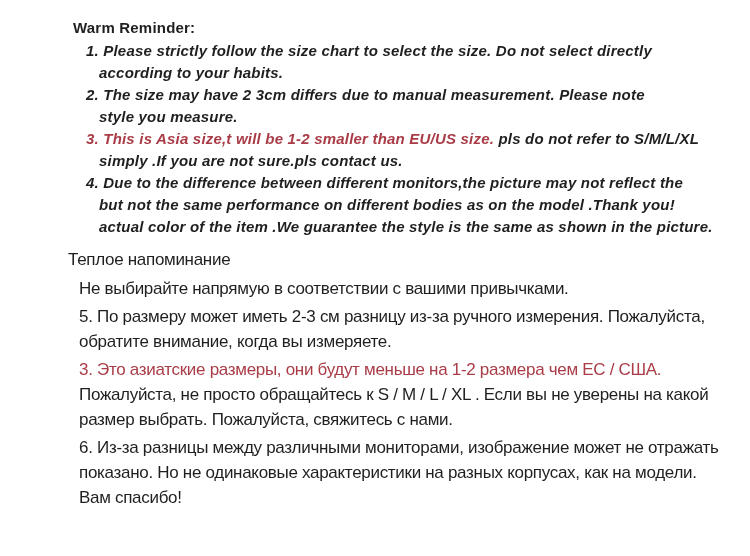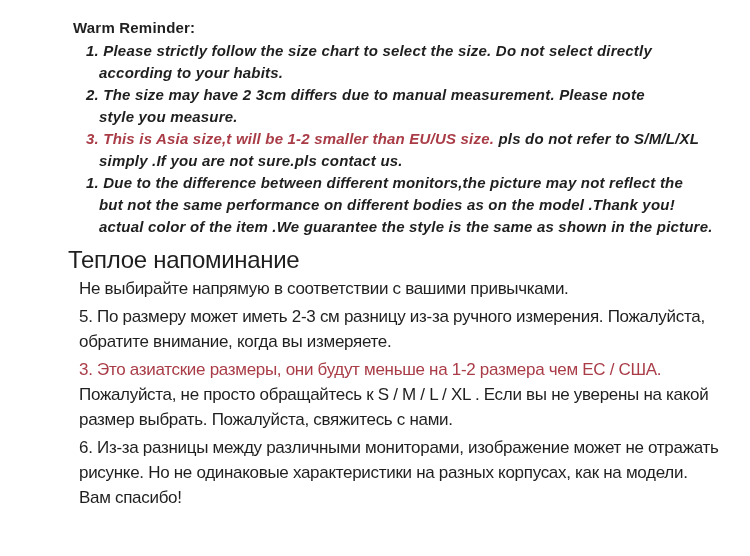--- a/index.html
+++ b/index.html
@@ -47,21 +47,21 @@
     left: 0;
     width: 750px;
     font-family: "Liberation Sans", sans-serif;
     font-weight: normal;
     font-size: 17px;
     line-height: 25px;
     letter-spacing: -0.3px;
   }
   .ru .heading {
     margin: 0 0 4px 68px;
-    font-size: 24px;
+    font-size: 17px;
     font-weight: normal;
   }
   .ru .list {
     margin-left: 79px;
     margin-right: 8px;
   }
   .ru .item { margin-bottom: 3px; }
   .ru .line { white-space: nowrap; }
 
   .red { color: var(--red, #a93c47); }
@@ -80,21 +80,21 @@
         </div>
       <div class="item">
           <div class="line first"><span>2. The size may have 2 3cm differs due to manual measurement. Please note</span></div>
           <div class="line"><span>style you measure.</span></div>
         </div>
       <div class="item">
           <div class="line first"><span class="red">3. This is Asia size,t will be 1-2 smaller than EU/US size. </span><span>pls do not refer to S/M/L/XL</span></div>
           <div class="line"><span>simply .If you are not sure.pls contact us.</span></div>
         </div>
       <div class="item">
-          <div class="line first"><span>1. Due to the difference between different monitors,the picture may not reflect the</span></div>
+          <div class="line first"><span>4. Due to the difference between different monitors,the picture may not reflect the</span></div>
           <div class="line"><span>but not the same performance on different bodies as on the model .Thank you!</span></div>
           <div class="line"><span>actual color of the item .We guarantee the style is the same as shown in the picture.</span></div>
         </div>
     </div>
   </section>
 
   <section class="ru">
     <p class="heading">Теплое напоминание</p>
     <div class="list">
       <div class="item">
@@ -104,19 +104,19 @@
           <div class="line first"><span>5. По размеру может иметь 2-3 см разницу из-за ручного измерения. Пожалуйста,</span></div>
           <div class="line"><span>обратите внимание, когда вы измеряете.</span></div>
         </div>
       <div class="item">
           <div class="line first"><span class="red">3. Это азиатские размеры, они будут меньше на 1-2 размера чем ЕС / США.</span></div>
           <div class="line"><span>Пожалуйста, не просто обращайтесь к S / M / L / XL . Если вы не уверены на какой</span></div>
           <div class="line"><span>размер выбрать. Пожалуйста, свяжитесь с нами.</span></div>
         </div>
       <div class="item">
           <div class="line first"><span>6. Из-за разницы между различными мониторами, изображение может не отражать</span></div>
-          <div class="line"><span>рисунке. Но не одинаковые характеристики на разных корпусах, как на модели.</span></div>
+          <div class="line"><span>показано. Но не одинаковые характеристики на разных корпусах, как на модели.</span></div>
           <div class="line"><span>Вам спасибо!</span></div>
         </div>
     </div>
   </section>
 
 </div>
 
 </body></html>

